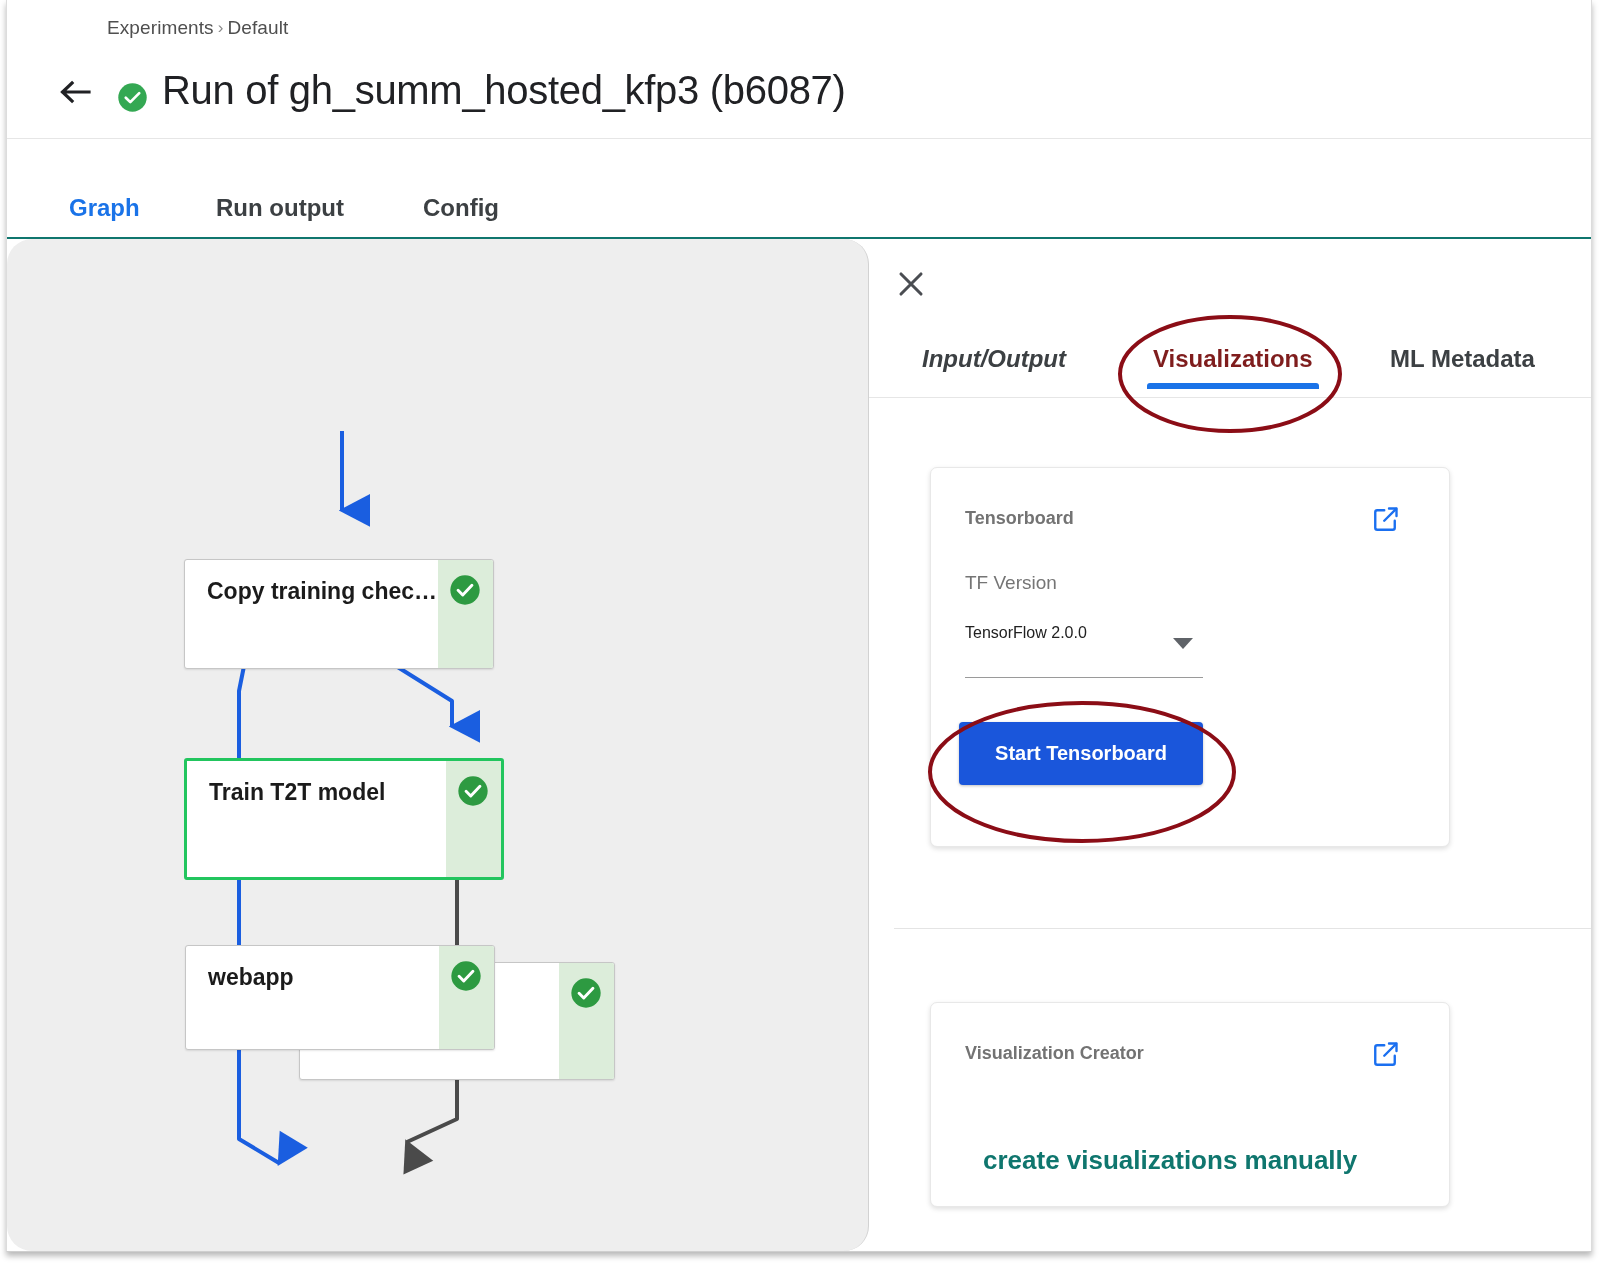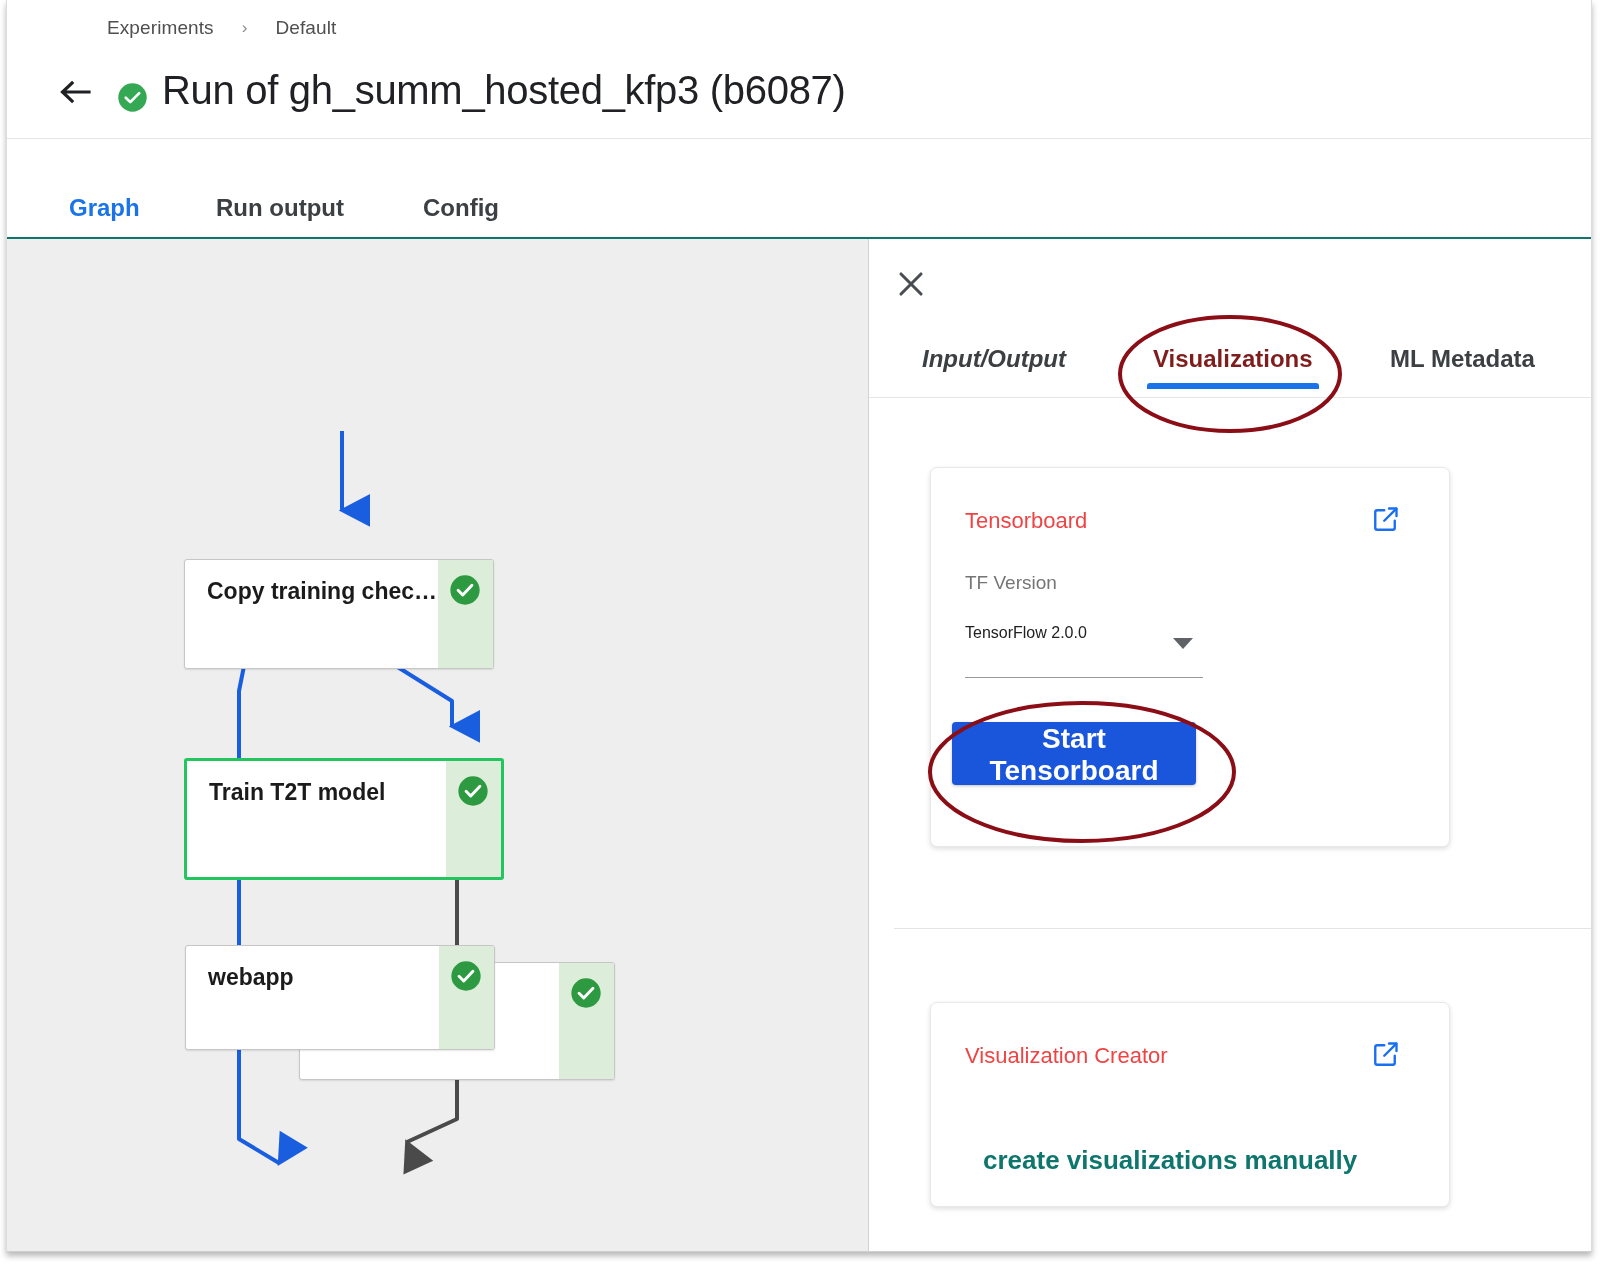--- a/index.html
+++ b/index.html
@@ -39,21 +39,21 @@
   }
   #breadcrumb {
     position: absolute;
     left: 100px;
     top: 17px;
     font-size: 19px;
     color: #4a4a4a;
     letter-spacing: .1px;
     display: flex;
     align-items: center;
-    gap: 28px;
+    gap: 4px;
   }
   #breadcrumb .crumb { color: #4f4f4f; }
   #breadcrumb .sep { color: #8b8b8b; font-size: 17px; }
 
   #back-arrow {
     position: absolute;
     left: 48px;
     top: 72px;
     width: 40px;
     height: 40px;
@@ -112,20 +112,21 @@
   #graph-canvas {
     position: absolute;
     left: 0;
     top: 239px;
     width: 862px;
     height: 1012px;
     background: #eeeeee;
     border-right: 1px solid #d2d2d2;
     box-sizing: border-box;
     overflow: hidden;
+    border-radius: 25px;
   }
   #graph-edges {
     position: absolute;
     left: 0; top: 0;
     width: 862px; height: 1012px;
   }
 
   .gnode {
     position: absolute;
     background: #ffffff;
@@ -216,23 +217,23 @@
     background: #ffffff;
     border: 1px solid #e8e8e8;
     border-radius: 7px;
     box-shadow: 0 2px 5px rgba(0,0,0,0.13);
     box-sizing: border-box;
   }
   .vcard-title {
     position: absolute;
     left: 34px;
     top: 40px;
-    font-size: 22px;
-    font-weight: 400;
-    color: #ef4444;
+    font-size: 18px;
+    font-weight: 700;
+    color: #737373;
     white-space: nowrap;
   }
   .ext-icon {
     position: absolute;
     right: 48px;
     top: 36px;
     width: 30px;
     height: 30px;
     cursor: pointer;
   }
@@ -266,30 +267,30 @@
     position: absolute;
     left: 208px;
     top: 18px;
     width: 0; height: 0;
     border-left: 10px solid transparent;
     border-right: 10px solid transparent;
     border-top: 11px solid #5f6368;
   }
   #start-tb-button {
     position: absolute;
-    left: 21px;
+    left: 28px;
     top: 254px;
     width: 244px;
     height: 63px;
     background: #1a56db;
     border: none;
     border-radius: 4px;
     color: #ffffff;
     font-family: "Liberation Sans", sans-serif;
-    font-size: 28px;
+    font-size: 20px;
     font-weight: 700;
     cursor: pointer;
     box-shadow: 0 1px 3px rgba(0,0,0,0.25);
   }
 
   #panel-divider {
     position: absolute;
     left: 25px;
     right: 0;
     top: 689px;

